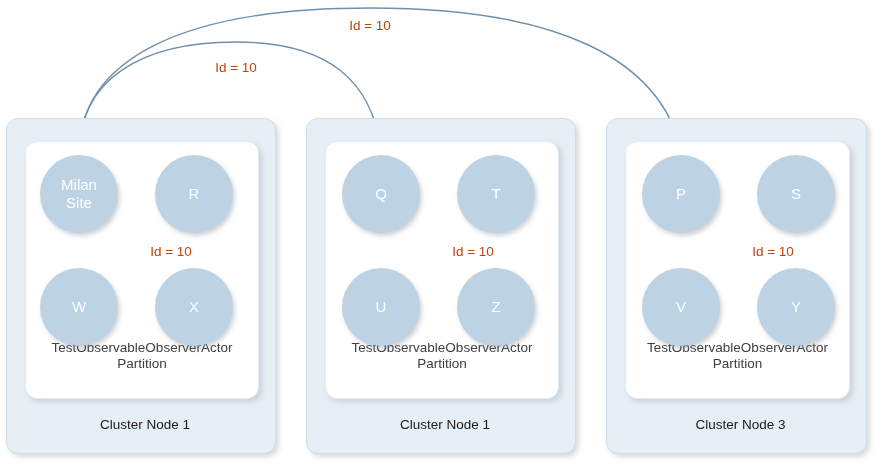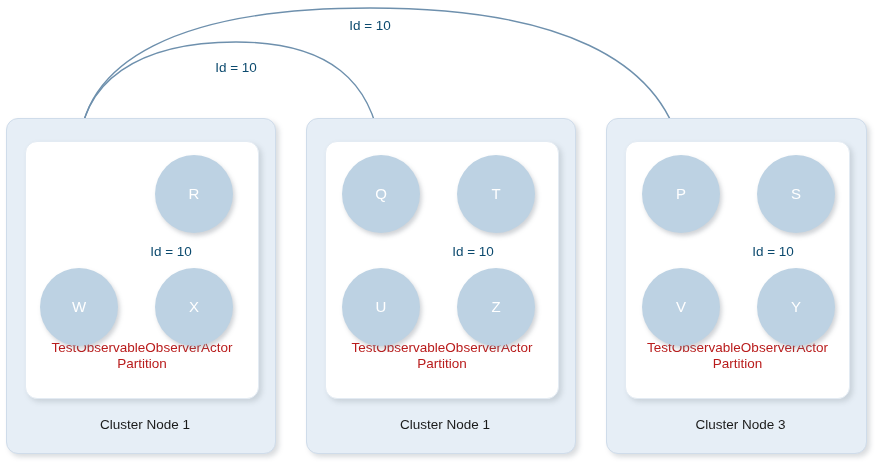--- a/index.html
+++ b/index.html
@@ -28,21 +28,21 @@
     border:1px solid #e3ebf3;
     border-radius:12px;
     box-shadow:3px 3px 5px rgba(120,130,140,0.25);
     box-sizing:border-box;
   }
   .partition-label{
     position:absolute;
     left:0;right:0;
     text-align:center;
     font-size:13.5px;
-    color:#b91c1c;
+    color:#404040;
     line-height:16px;
     white-space:pre-line;
   }
   .cluster-label{
     position:absolute;
     left:8px;right:0;
     text-align:center;
     font-size:13.5px;
     color:#1a1a1a;
   }
@@ -67,21 +67,21 @@
 
   
   #edges{
     position:absolute;left:0;top:0;
     width:881px;height:467px;
     pointer-events:none;
   }
   .edge-label{
     position:absolute;
     font-size:13.5px;
-    color:#0c4a6e;
+    color:#c2410c;
     white-space:nowrap;
     transform:translate(-50%,-50%);
   }
 </style>
 </head>
 <body>
 
 <div id="stage">
 
   <svg id="edges" viewBox="0 0 881 467" xmlns="http://www.w3.org/2000/svg">
@@ -150,20 +150,22 @@
   </div>
 
   <div class="cluster" style="left:606px;top:118px;width:261px;height:336px;">
     <div class="partition" style="left:18px;top:22px;width:225px;height:258px;">
       <div class="partition-label" style="top:198px;">TestObservableObserverActor
 Partition</div>
     </div>
     <div class="cluster-label" style="top:298px;">Cluster Node 3</div>
   </div>
 
+  <div class="node" style="left:40px;top:155px;">Milan
+Site</div>
   <div class="node" style="left:155px;top:155px;">R</div>
   <div class="node" style="left:40px;top:268px;">W</div>
   <div class="node" style="left:155px;top:268px;">X</div>
 
   <div class="node" style="left:342px;top:155px;">Q</div>
   <div class="node" style="left:457px;top:155px;">T</div>
   <div class="node" style="left:342px;top:268px;">U</div>
   <div class="node" style="left:457px;top:268px;">Z</div>
 
   <div class="node" style="left:642px;top:155px;">P</div>

